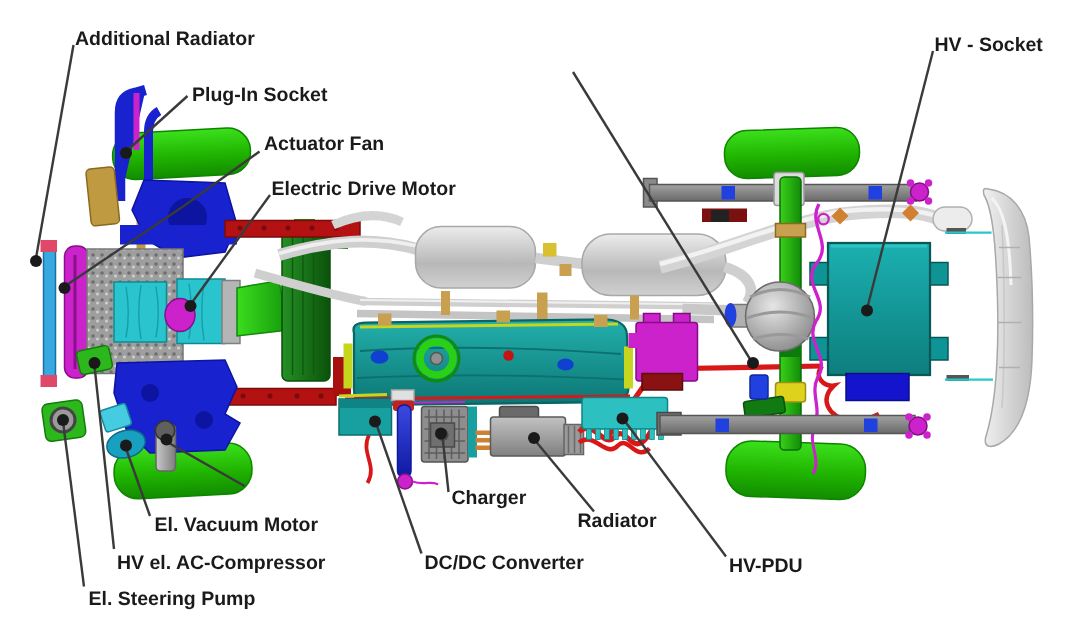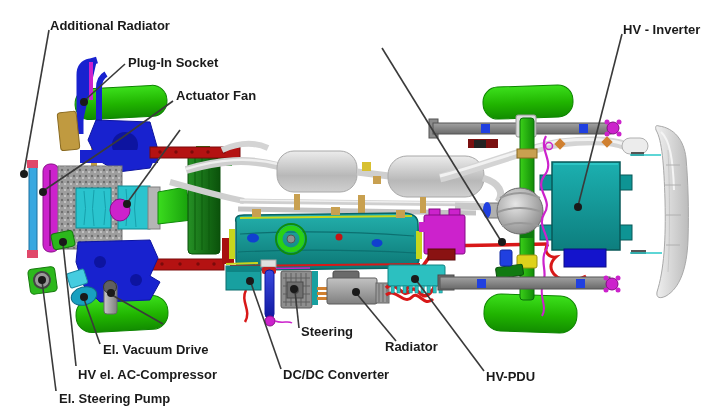--- a/index.html
+++ b/index.html
@@ -391,22 +391,23 @@
     <path d="M396,341 L357,294" class="leader"></path>
         <circle class="dot" cx="356" cy="292" r="4"></circle>
     <path d="M484,371 L416,280" class="leader"></path>
         <circle class="dot" cx="415" cy="279" r="4"></circle>
   </g>
 </svg>
 
 <div class="lbl" style="left:50px;top:18px">Additional Radiator</div>
 <div class="lbl" style="left:128px;top:55px">Plug-In Socket</div>
 <div class="lbl" style="left:176px;top:88px">Actuator Fan</div>
-<div class="lbl" style="left:623px;top:22px">HV - Inverter</div>
-<div class="lbl" style="left:103px;top:342px">El. Vacuum Drive</div>
+<div class="lbl" style="left:181px;top:118px">Electric Drive Motor</div>
+<div class="lbl" style="left:623px;top:22px">HV - Socket</div>
+<div class="lbl" style="left:103px;top:342px">El. Vacuum Motor</div>
 <div class="lbl" style="left:59px;top:391px">El. Steering Pump</div>
 <div class="lbl" style="left:78px;top:367px">HV el. AC-Compressor</div>
-<div class="lbl" style="left:301px;top:324px">Steering</div>
+<div class="lbl" style="left:301px;top:324px">Charger</div>
 <div class="lbl" style="left:283px;top:367px">DC/DC Converter</div>
 <div class="lbl" style="left:385px;top:339px">Radiator</div>
 <div class="lbl" style="left:486px;top:369px">HV-PDU</div>
 
 </div>
 
 </body></html>

